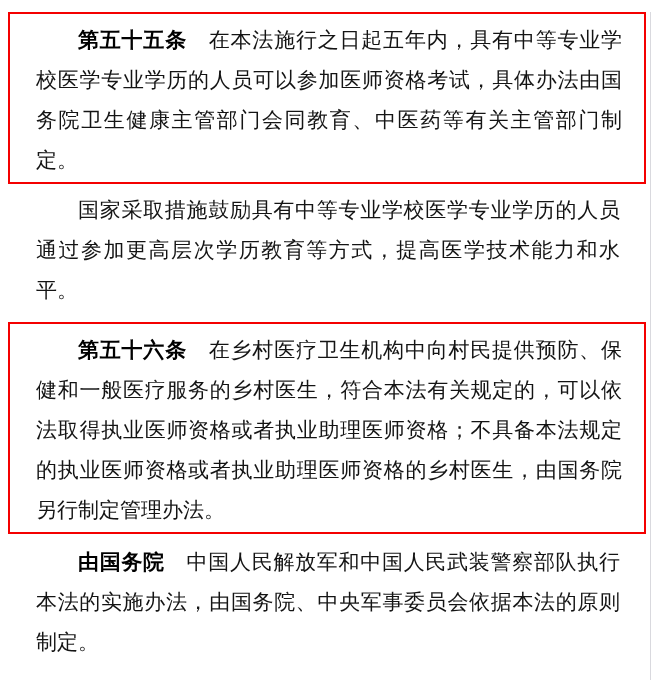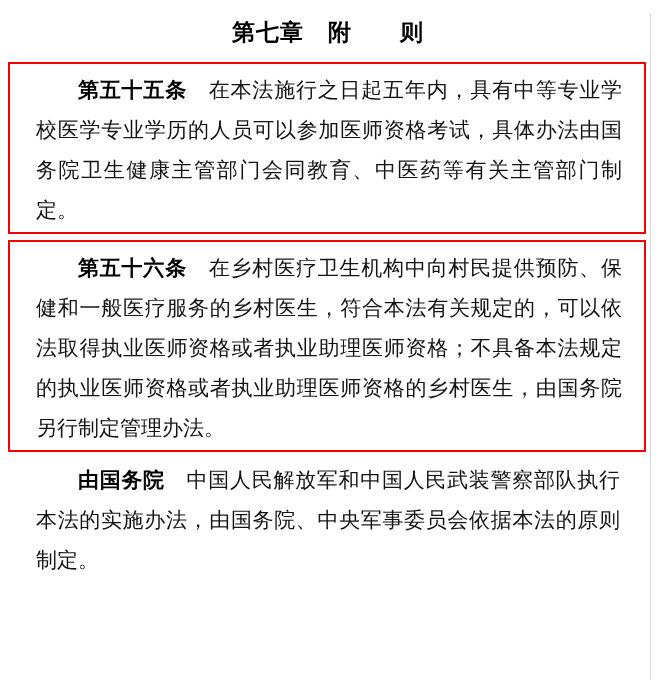--- a/index.html
+++ b/index.html
@@ -54,34 +54,34 @@
   }
 
   .redbox {
     border: 2px solid var(--highlight-red);
     margin: 12px 10px 0 8px;
     padding: 6px 22px 2px 26px;
   }
   .redbox .para { margin: 0; }
 
   .mid-para   { margin-top: 6px; }
-  .box-56     { margin-top: 6px; }
+  .box-56     { }
   .art-57     { margin-top: 8px; }
 </style>
 </head>
 <body>
 
 <div class="page">
 
-  <h1 class="chapter-title">第七章　附　　则</h1>
 
   <div class="redbox box-55">
     <p class="para"><span class="art-num">第五十五条</span><span>　</span><span>在本法施行之日起五年内，具有中等专业学校医学专业学历的人员可以参加医师资格考试，具体办法由国务院卫生健康主管部门会同教育、中医药等有关主管部门制定。</span></p>
   </div>
 
+  <p class="para mid-para"><span>国家采取措施鼓励具有中等专业学校医学专业学历的人员通过参加更高层次学历教育等方式，提高医学技术能力和水平。</span></p>
 
   <div class="redbox box-56">
     <p class="para"><span class="art-num">第五十六条</span><span>　</span><span>在乡村医疗卫生机构中向村民提供预防、保健和一般医疗服务的乡村医生，符合本法有关规定的，可以依法取得执业医师资格或者执业助理医师资格；不具备本法规定的执业医师资格或者执业助理医师资格的乡村医生，由国务院另行制定管理办法。</span></p>
   </div>
 
   <p class="para art-57"><span class="art-num">由国务院</span><span>　</span><span>中国人民解放军和中国人民武装警察部队执行本法的实施办法，由国务院、中央军事委员会依据本法的原则制定。</span></p>
 
   <div class="page-edge-line"></div>
 </div>
 

